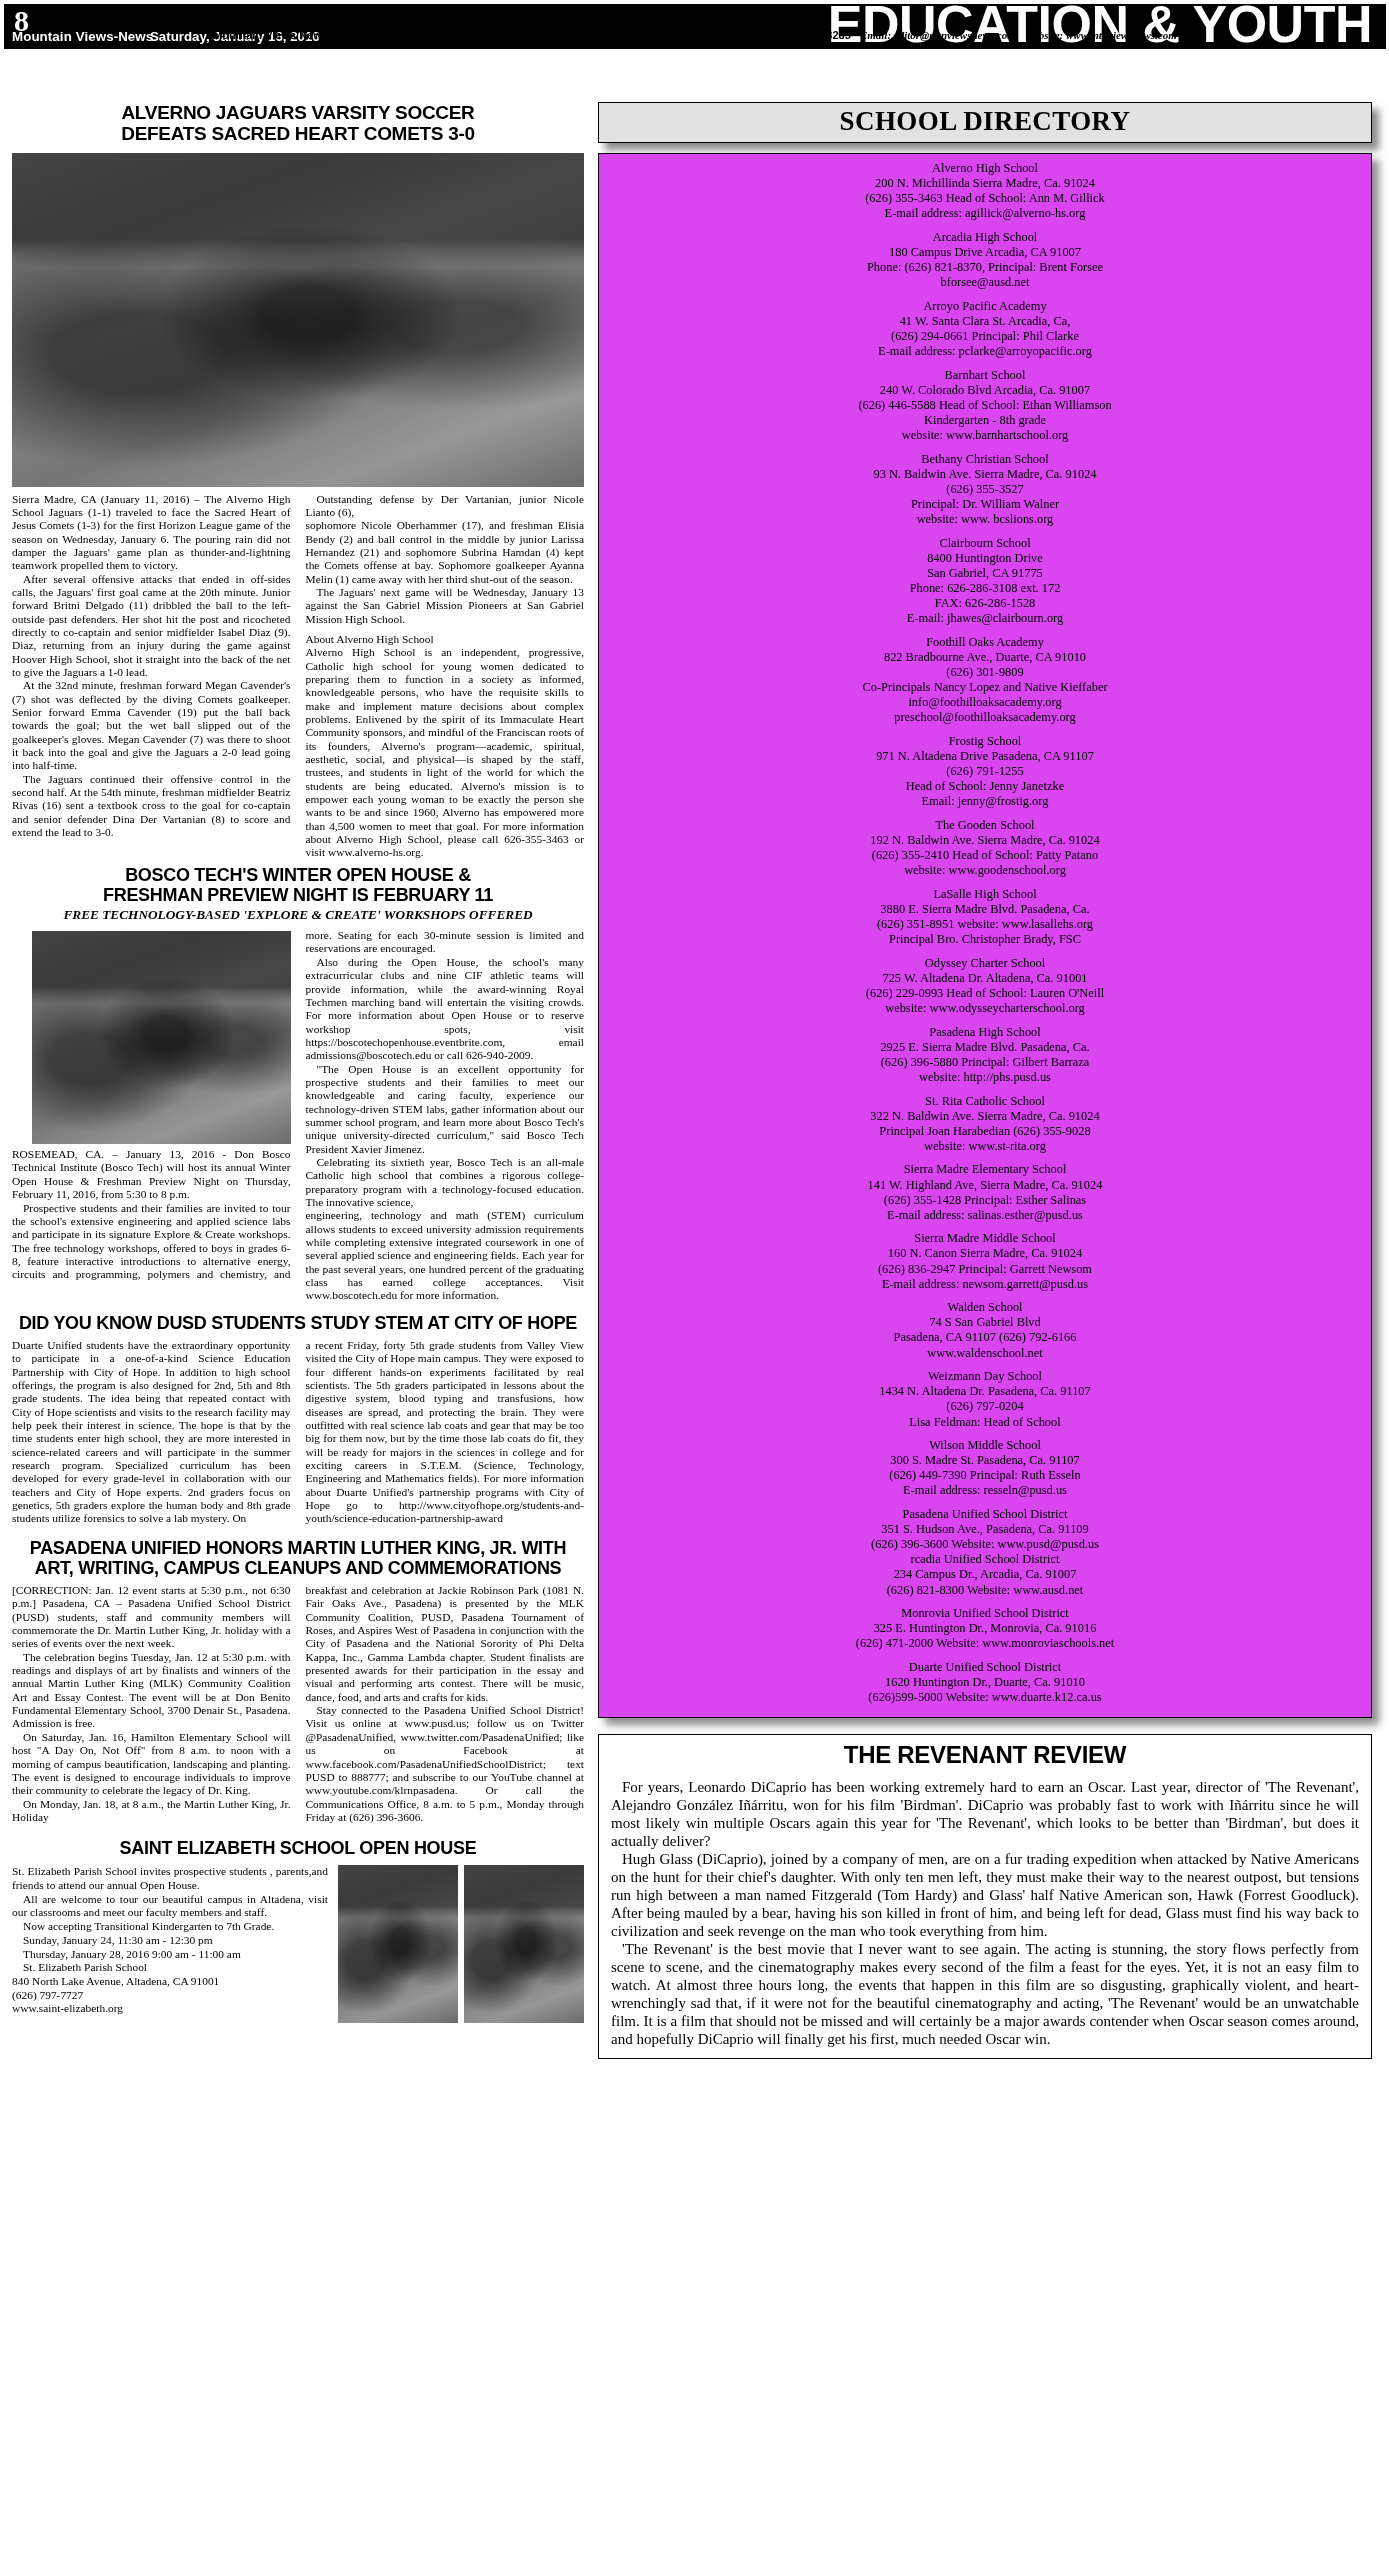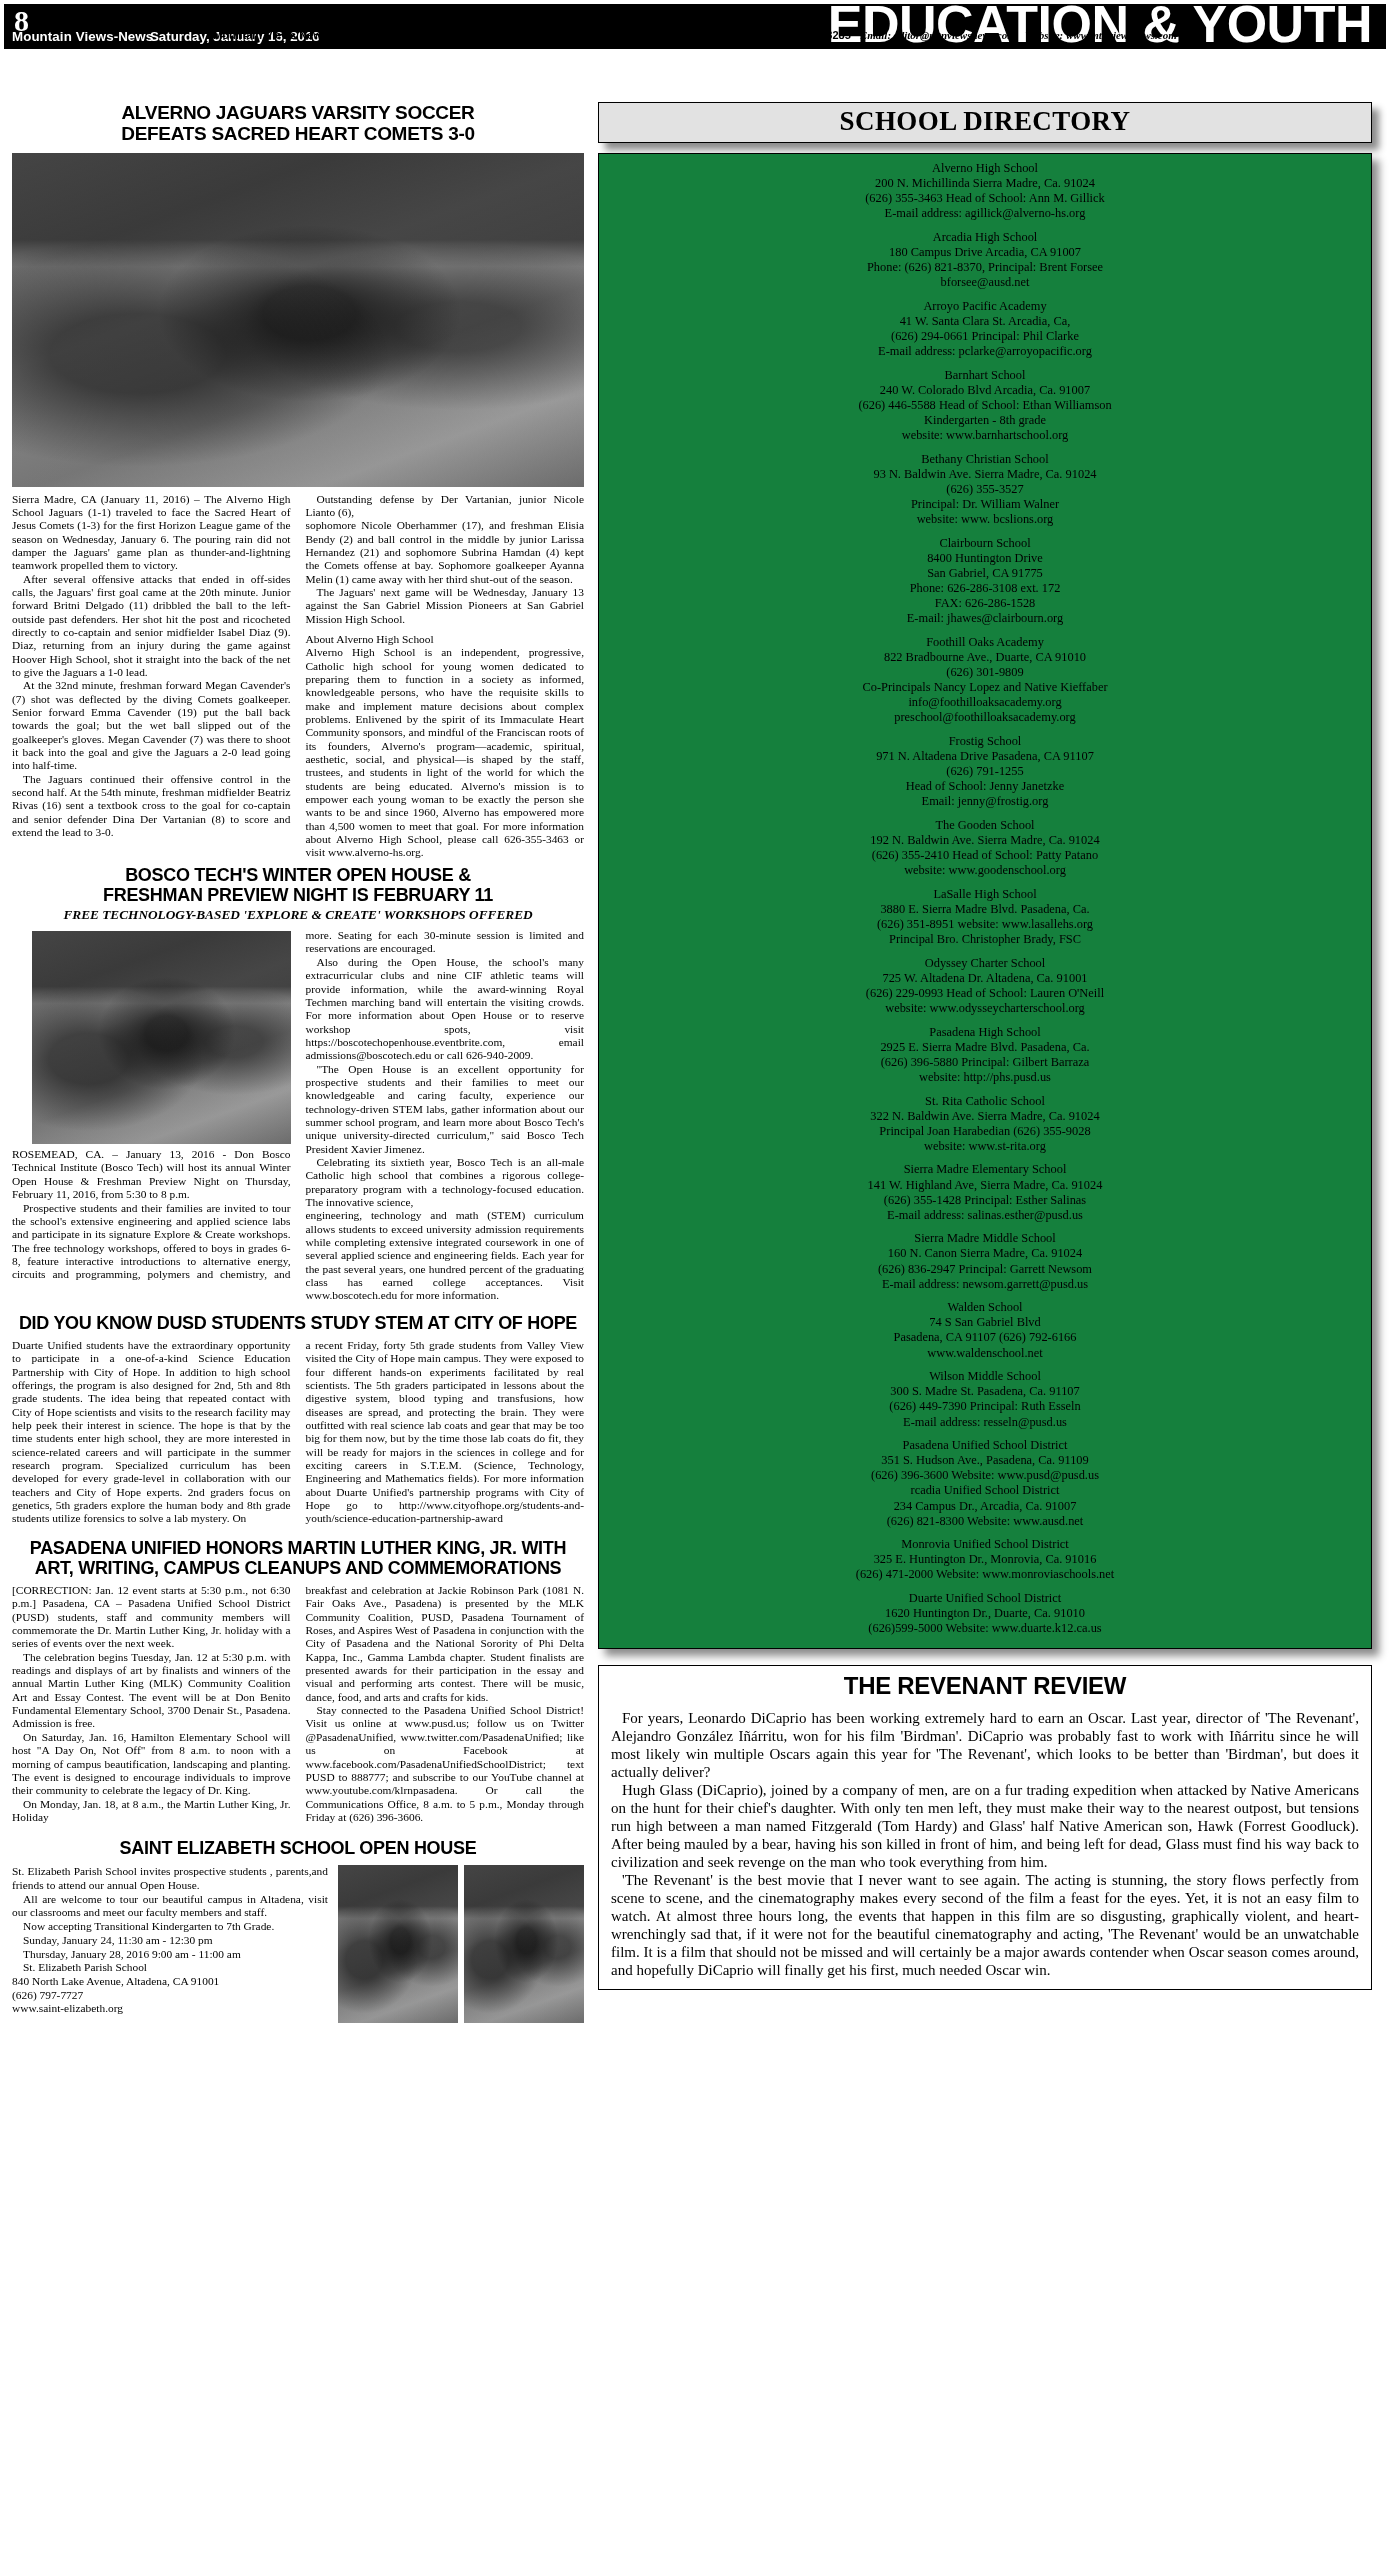--- a/index.html
+++ b/index.html
@@ -96,21 +96,21 @@
   .sd-title {
     background:#e2e2e2; border:1px solid #000;
     text-align:center;
     font-family:"Liberation Serif", serif;
     font-weight:bold; font-size:27px; letter-spacing:0.4px;
     padding:3px 0 5px 0;
     box-shadow:7px 7px 7px rgba(0,0,0,.45);
     margin:0 6px 10px 6px;
   }
   .sd-box {
-    background:#15803d; border:1px solid #000;
+    background:#d946ef; border:1px solid #000;
     box-shadow:7px 7px 8px rgba(0,0,0,.45);
     padding:7px 10px 10px 10px;
     margin:0 6px;
     text-align:center;
     font-size:12.4px; line-height:1.22;
   }
   .sd-entry { margin-bottom:8.4px; }
   .sd-entry:last-child { margin-bottom:2px; }
   .sd-entry div { white-space:nowrap; }
 
@@ -343,20 +343,26 @@
             <div>(626) 836-2947 Principal: Garrett Newsom</div>
             <div>E-mail address: newsom.garrett@pusd.us</div>
           </div>
           <div class="sd-entry">
             <div>Walden School</div>
             <div>74 S San Gabriel Blvd</div>
             <div>Pasadena, CA  91107  (626) 792-6166</div>
             <div>www.waldenschool.net</div>
           </div>
           <div class="sd-entry">
+            <div>Weizmann Day School</div>
+            <div>1434 N. Altadena Dr. Pasadena, Ca. 91107</div>
+            <div>(626) 797-0204</div>
+            <div>Lisa Feldman: Head of School</div>
+          </div>
+          <div class="sd-entry">
             <div>Wilson Middle School</div>
             <div>300 S. Madre St.  Pasadena, Ca. 91107</div>
             <div>(626) 449-7390 Principal: Ruth Esseln</div>
             <div>E-mail address: resseln@pusd.us</div>
           </div>
           <div class="sd-entry">
             <div>Pasadena Unified School District</div>
             <div>351 S. Hudson Ave., Pasadena, Ca. 91109</div>
             <div>(626) 396-3600  Website: www.pusd@pusd.us</div>
             <div>rcadia Unified School District</div>

